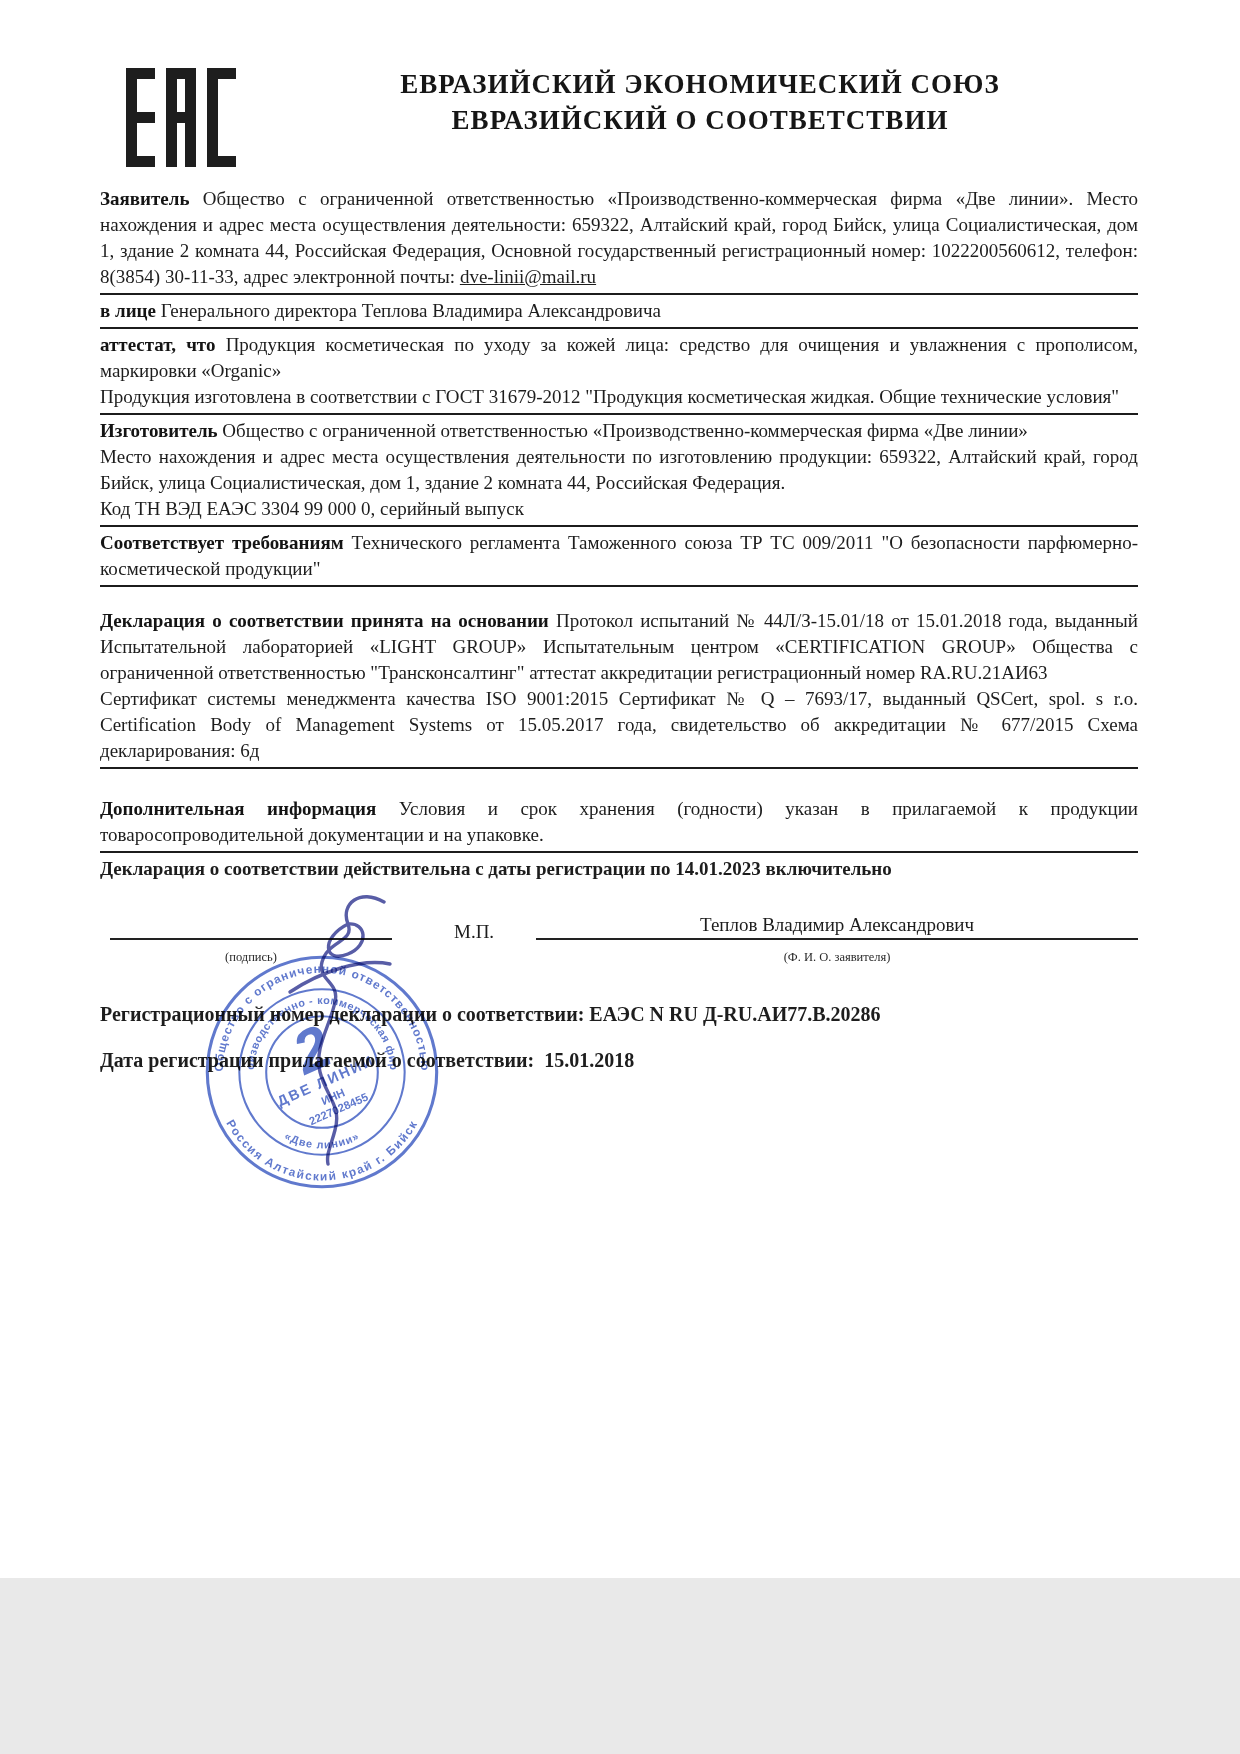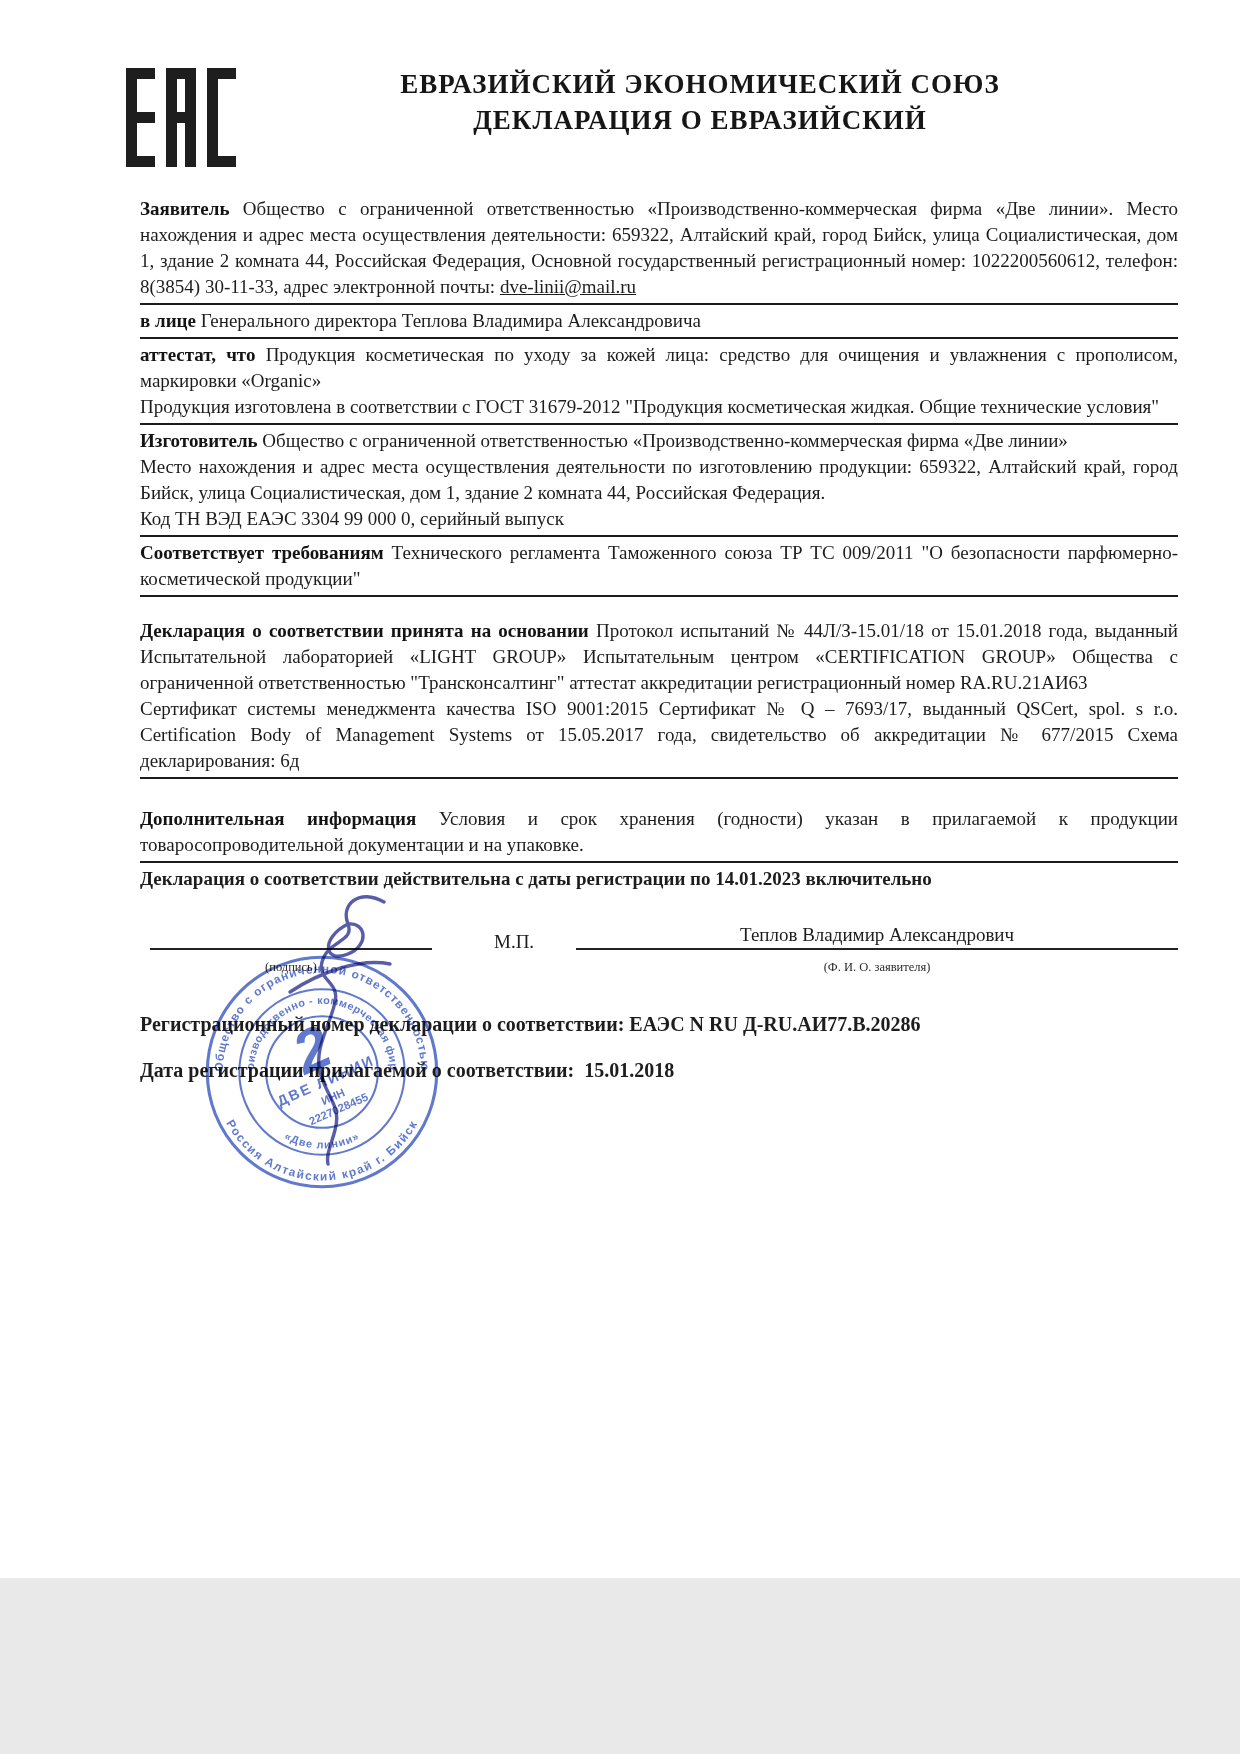--- a/index.html
+++ b/index.html
@@ -15,22 +15,22 @@
   
   .eac-logo{position:absolute;left:126px;top:68px;}
   
   .title-wrap{
     position:absolute;top:66px;left:260px;width:880px;
     text-align:center;font-weight:bold;font-size:27px;line-height:36px;
     letter-spacing:1px;color:#161616;
   }
   
   .content{
-    position:absolute;left:100px;top:196px;width:1038px;
-    font-size:19px;line-height:26px;text-align:justify;margin-left:40px;
+    position:absolute;left:100px;top:186px;width:1038px;
+    font-size:19px;line-height:26px;text-align:justify;
   }
   .content p{margin:0;}
   .content b{color:#141414;}
   .rule{border-top:2px solid #1c1c1c;height:0;margin:3px 0 3px 0;}
   .gap18{height:18px;}
   .gap24{height:24px;}
   .u{text-decoration:underline;}
   .validity{font-weight:bold;}
   
   .sig-row{display:flex;align-items:flex-end;margin-top:30px;text-align:center;}
@@ -74,21 +74,21 @@
 
         <rect x="81" y="0" width="11" height="99"></rect>
         <rect x="81" y="0" width="29" height="11"></rect>
         <rect x="81" y="88" width="29" height="11"></rect>
       </g>
     </svg>
   </div>
 
   <div class="title-wrap">
     <div>ЕВРАЗИЙСКИЙ ЭКОНОМИЧЕСКИЙ СОЮЗ</div>
-    <div>ДЕКЛАРАЦИЯ О ЕВРАЗИЙСКИЙ</div>
+    <div>ЕВРАЗИЙСКИЙ О СООТВЕТСТВИИ</div>
   </div>
 
   <div class="content">
 
     <p><b>Заявитель</b>
       <span>Общество с ограниченной ответственностью «Производственно-коммерческая фирма «Две линии». Место нахождения и адрес места осуществления деятельности: 659322, Алтайский край, город Бийск, улица Социалистическая, дом 1, здание 2 комната 44, Российская Федерация, Основной государственный регистрационный номер: 1022200560612, телефон: 8(3854) 30-11-33, адрес электронной почты: </span><span class="u">dve-linii@mail.ru</span></p>
     <div class="rule"></div>
 
     <p><b>в лице</b>
       <span>Генерального директора Теплова Владимира Александровича</span></p>

